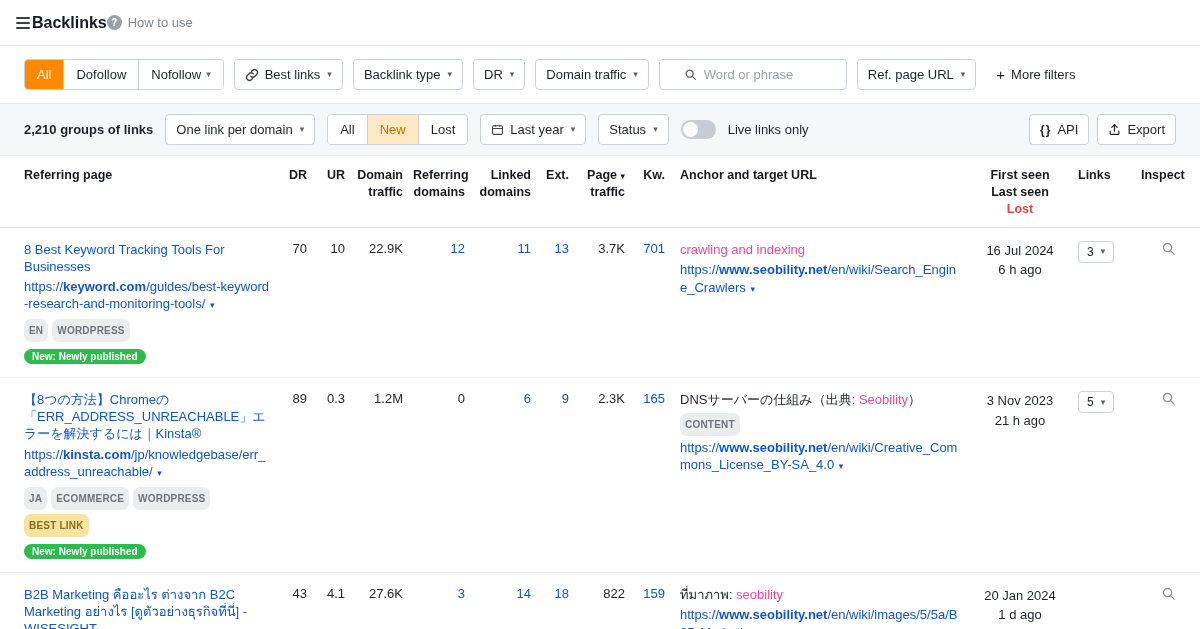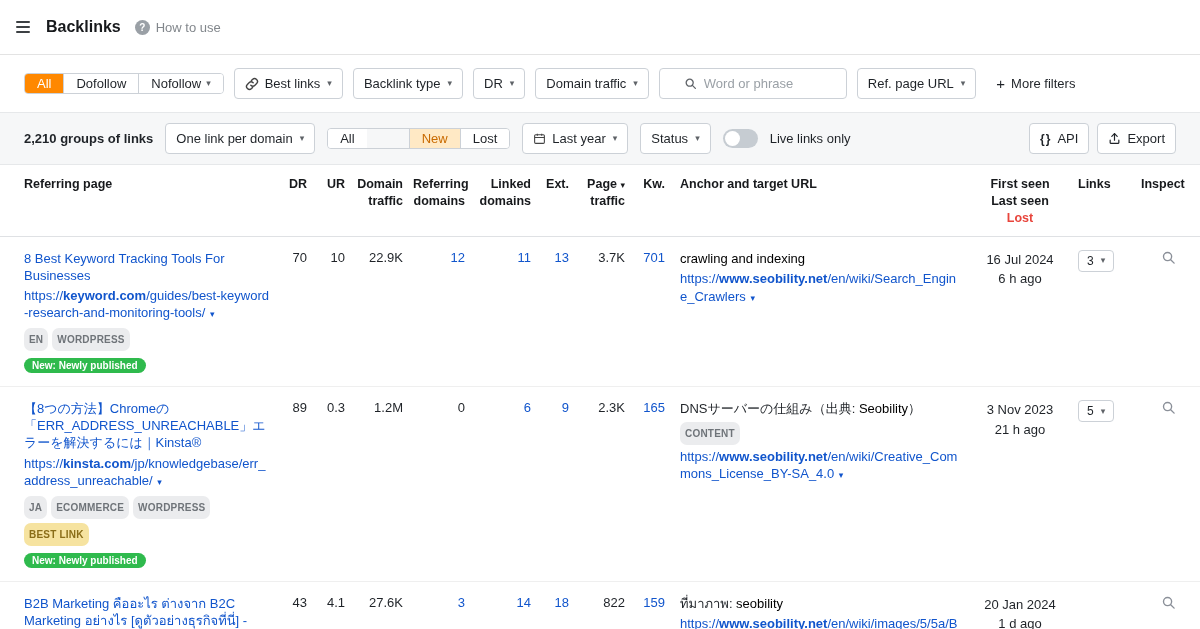--- a/index.html
+++ b/index.html
@@ -4,38 +4,38 @@
 <style>
   * { box-sizing: border-box; margin: 0; padding: 0; }
   html,body { width:1200px; height:629px; overflow:hidden; }
   body {
     font-family: "Liberation Sans", "DejaVu Sans", sans-serif;
     font-size: 13px; color: #1f2328; background: #fff;
   }
   a { text-decoration: none; cursor: pointer; }
 
   
-  .topbar { display:flex; align-items:center; gap:14px; height:55px; padding:0 14px; border-bottom:1px solid #e3e3e3; background:#fff; }
+  .topbar { display:flex; align-items:center; gap:0; height:46px; padding:0 14px; border-bottom:1px solid #e3e3e3; background:#fff; }
   .hamburger { width:18px; display:flex; flex-direction:column; gap:3px; cursor:pointer; padding:2px; }
   .hamburger i { height:2px; background:#3c4043; border-radius:1px; display:block; }
   .page-title { font-size:16px; font-weight:700; color:#17191c; }
   .help { display:flex; align-items:center; gap:6px; color:#82878c; font-size:13px; cursor:pointer; }
   .qicon { width:15px; height:15px; border-radius:50%; background:#9aa0a6; color:#fff; font-size:10px; font-weight:700; display:flex; align-items:center; justify-content:center; }
 
   
   .filterbar { display:flex; align-items:center; gap:10px; padding:13px 24px 13px 24px; background:#fff; }
   .btn { display:inline-flex; align-items:center; gap:6px; border:1px solid #ccd1d7; border-radius:4px; background:#fff; padding:6px 10px; font-size:13px; color:#1f2328; cursor:pointer; white-space:nowrap; height:31px; }
   .ghost { border:none; background:none; }
   .caret { font-size:9px; color:#5f6368; margin-left:1px; line-height:1; }
   .caret.blue { color:#1155cc; }
-  .seg { display:inline-flex; border:1px solid #ccd1d7; border-radius:4px; overflow:hidden; height:21px; }
+  .seg { display:inline-flex; border:1px solid #ccd1d7; border-radius:4px; overflow:hidden; height:31px; }
   .seg > div { padding:6px 12px; cursor:pointer; border-left:1px solid #ccd1d7; display:flex; align-items:center; gap:4px; background:#fff; white-space:nowrap; }
   .seg > div:first-child { border-left:none; }
   .seg .on { background:#ff8800; color:#fff; }
-  .seg2 .on2 { background:#ffe9c5; color:#c96a00;margin-left:42px; }
+  .seg2 .on2 { background:#ffe9c5; color:#c96a00; }
   .searchbox { display:flex; align-items:center; gap:7px; border:1px solid #ccd1d7; border-radius:4px; padding:0 24px; height:31px; width:188px; background:#fff; }
   .searchbox input { border:none; outline:none; width:100%; font-size:13px; font-family:inherit; color:#1f2328; }
   .searchbox input::placeholder { color:#9aa0a6; }
   .plus { font-size:15px; font-weight:400; color:#1f2328; }
 
   
   .toolbar { display:flex; align-items:center; gap:12px; padding:10px 24px; background:#f6f7f8; border-top:1px solid #e6e8ea; border-bottom:1px solid #e6e8ea; }
   .groups { font-weight:700; font-size:13px; }
   .toggle { width:35px; height:19px; border-radius:10px; background:#c6ccd2; position:relative; cursor:pointer; flex:none; }
   .toggle .knob { position:absolute; left:2px; top:2px; width:15px; height:15px; border-radius:50%; background:#fff; }
@@ -59,21 +59,21 @@
   .title { color:#1155cc; line-height:1.32; display:block; }
   .url { color:#1155cc; margin-top:3px; word-break:break-all; line-height:1.35; }
   .url b { font-weight:700; }
   .badges { margin-top:6px; display:flex; gap:4px; flex-wrap:wrap; }
   .badge { display:inline-block; background:#ebecee; color:#6f7479; font-size:10px; font-weight:700; padding:6px 5px; border-radius:7px; letter-spacing:.2px; }
   .badge.gold { background:#f6e3a0; color:#8a6d18; }
   .pillwrap { margin-top:6px; }
   .pill { display:inline-block; background:#2fba4d; color:#fff; font-size:10px; font-weight:700; padding:2px 8px; border-radius:9px; }
   .numlink { color:#1155cc; }
   .anchorline { line-height:1.35; }
-  .anchorlink { color:#000000; }
+  .anchorlink { color:#ec4899; }
   .cbadge { margin:4px 0 2px; }
   .dates div { line-height:1.5; }
   .linksdd { display:inline-flex; align-items:center; gap:6px; border:1px solid #ccd1d7; border-radius:4px; padding:3px 8px; font-size:12px; background:#fff; cursor:pointer; }
   .mag { color:#8a8f98; }
   .icon { display:inline-flex; align-items:center; flex:none; }
 </style>
 </head>
 <body>
 
 <header class="topbar">

